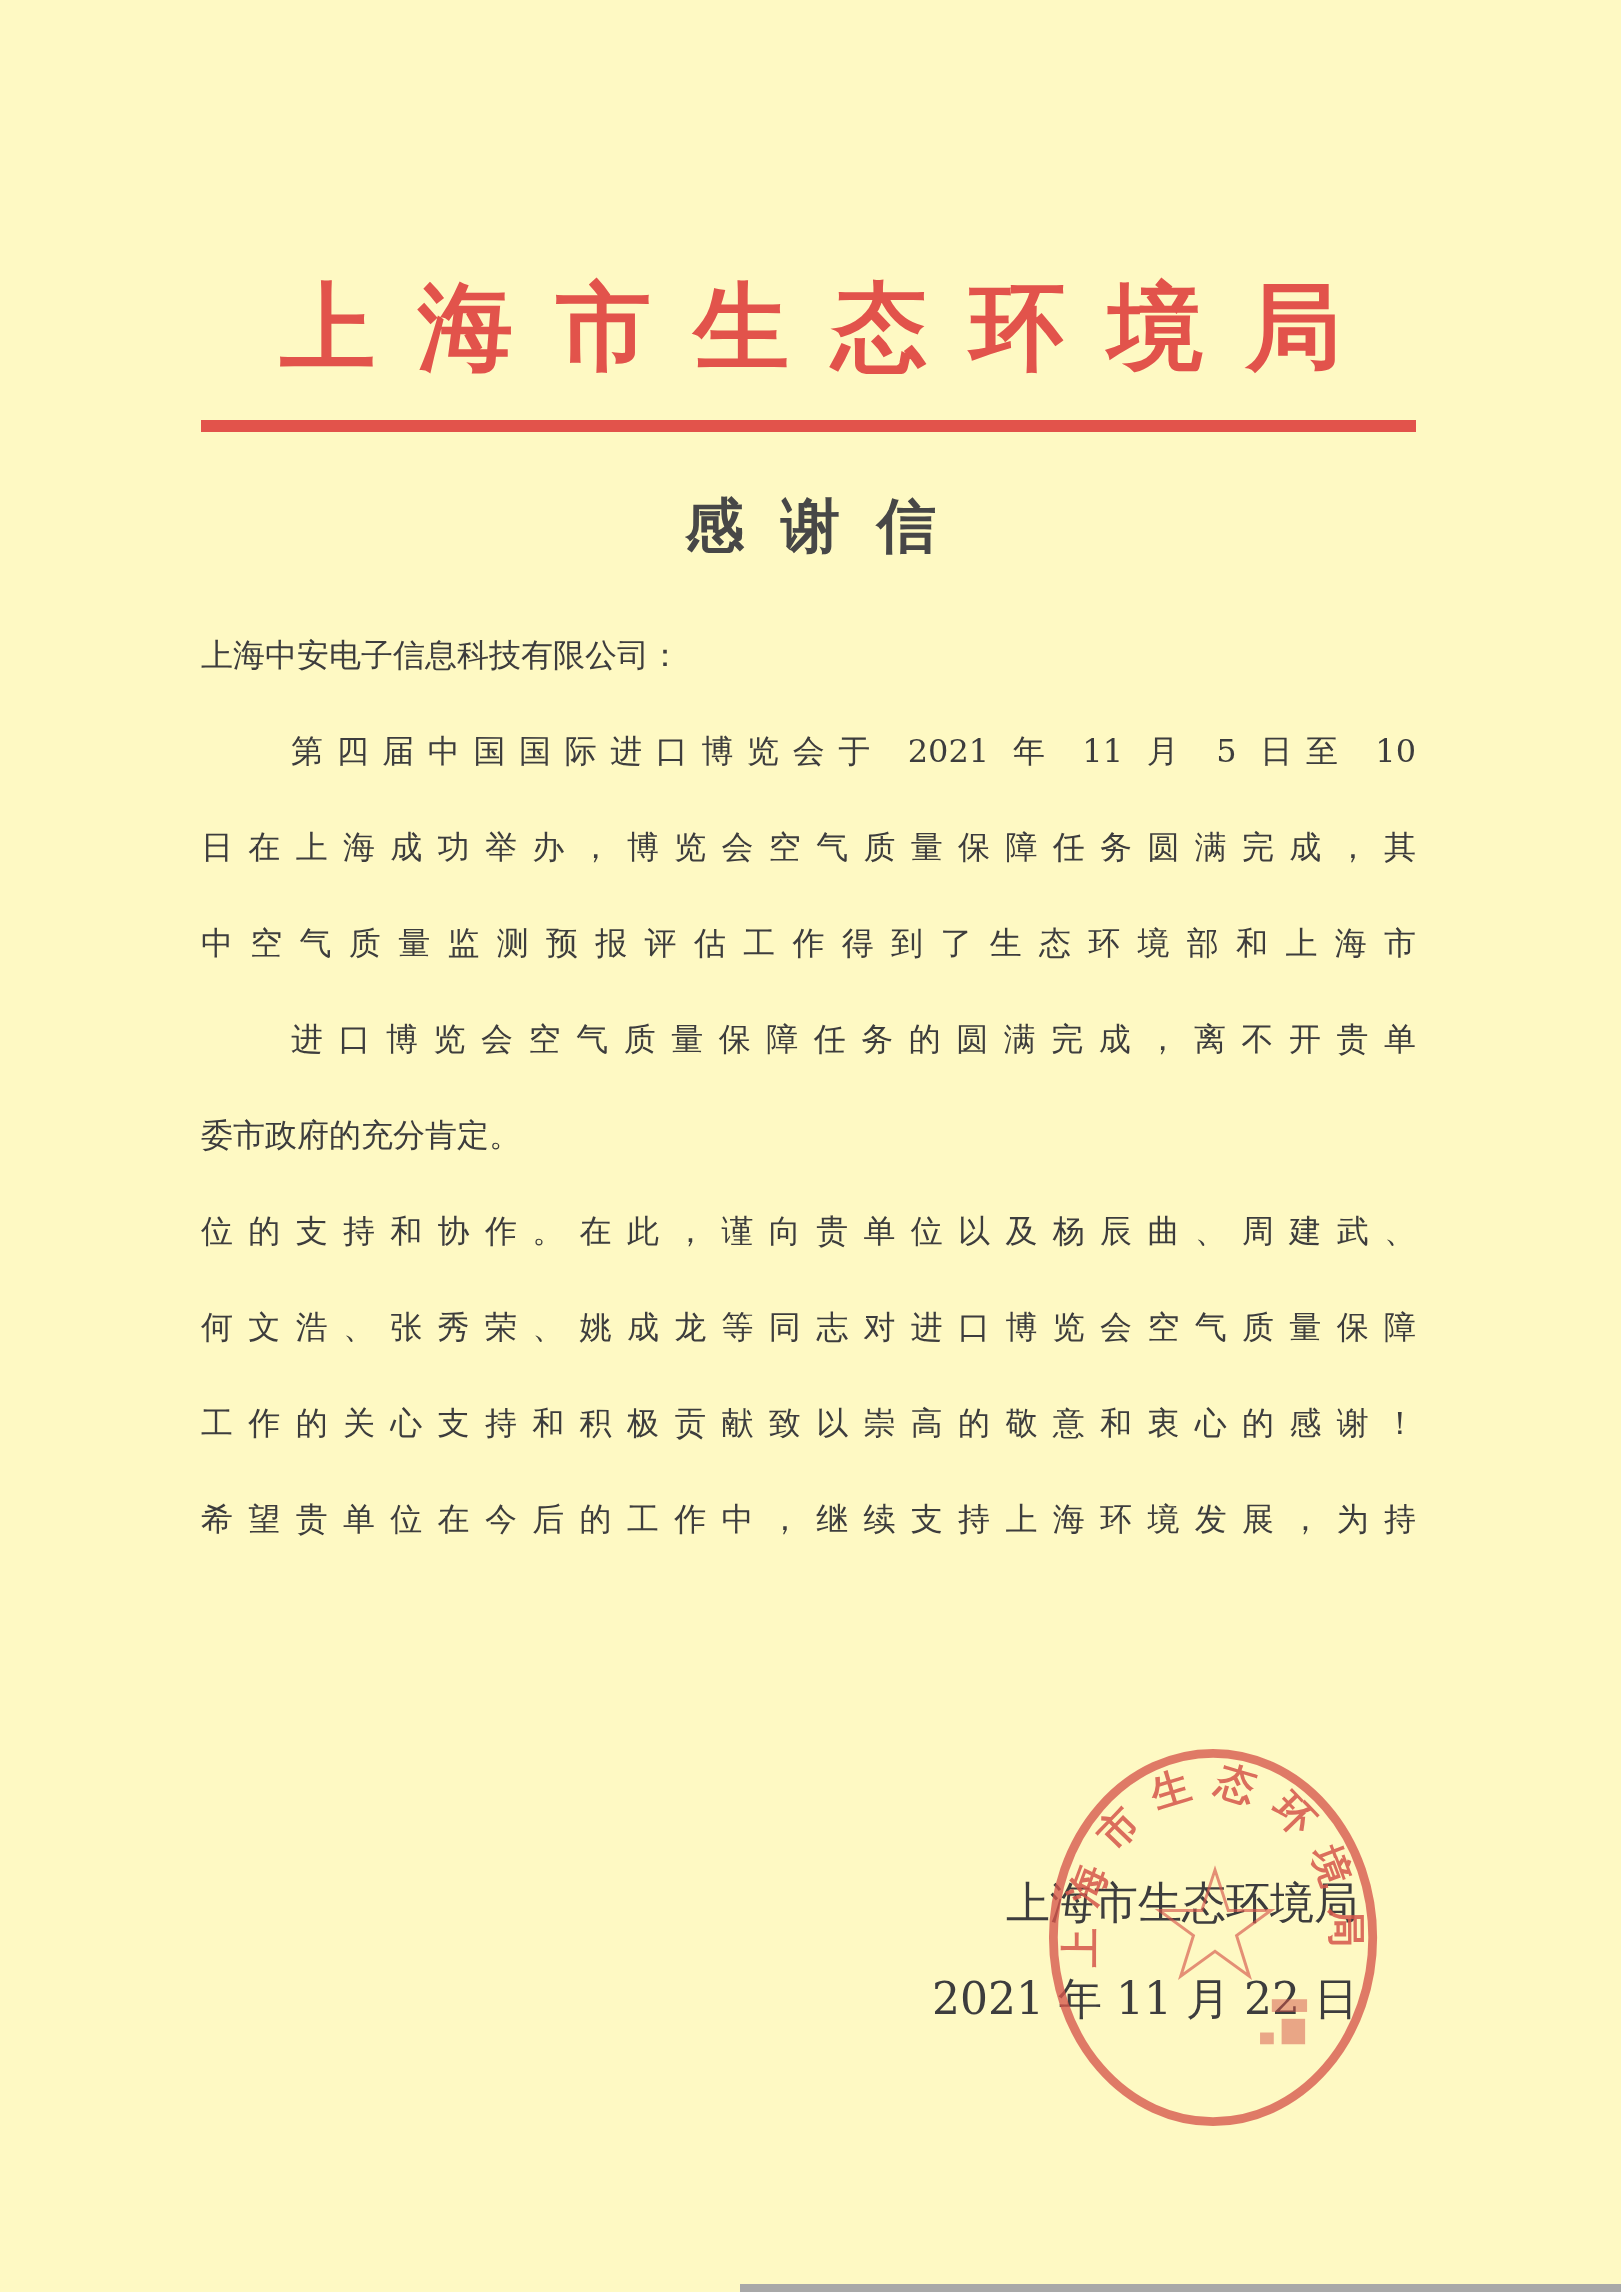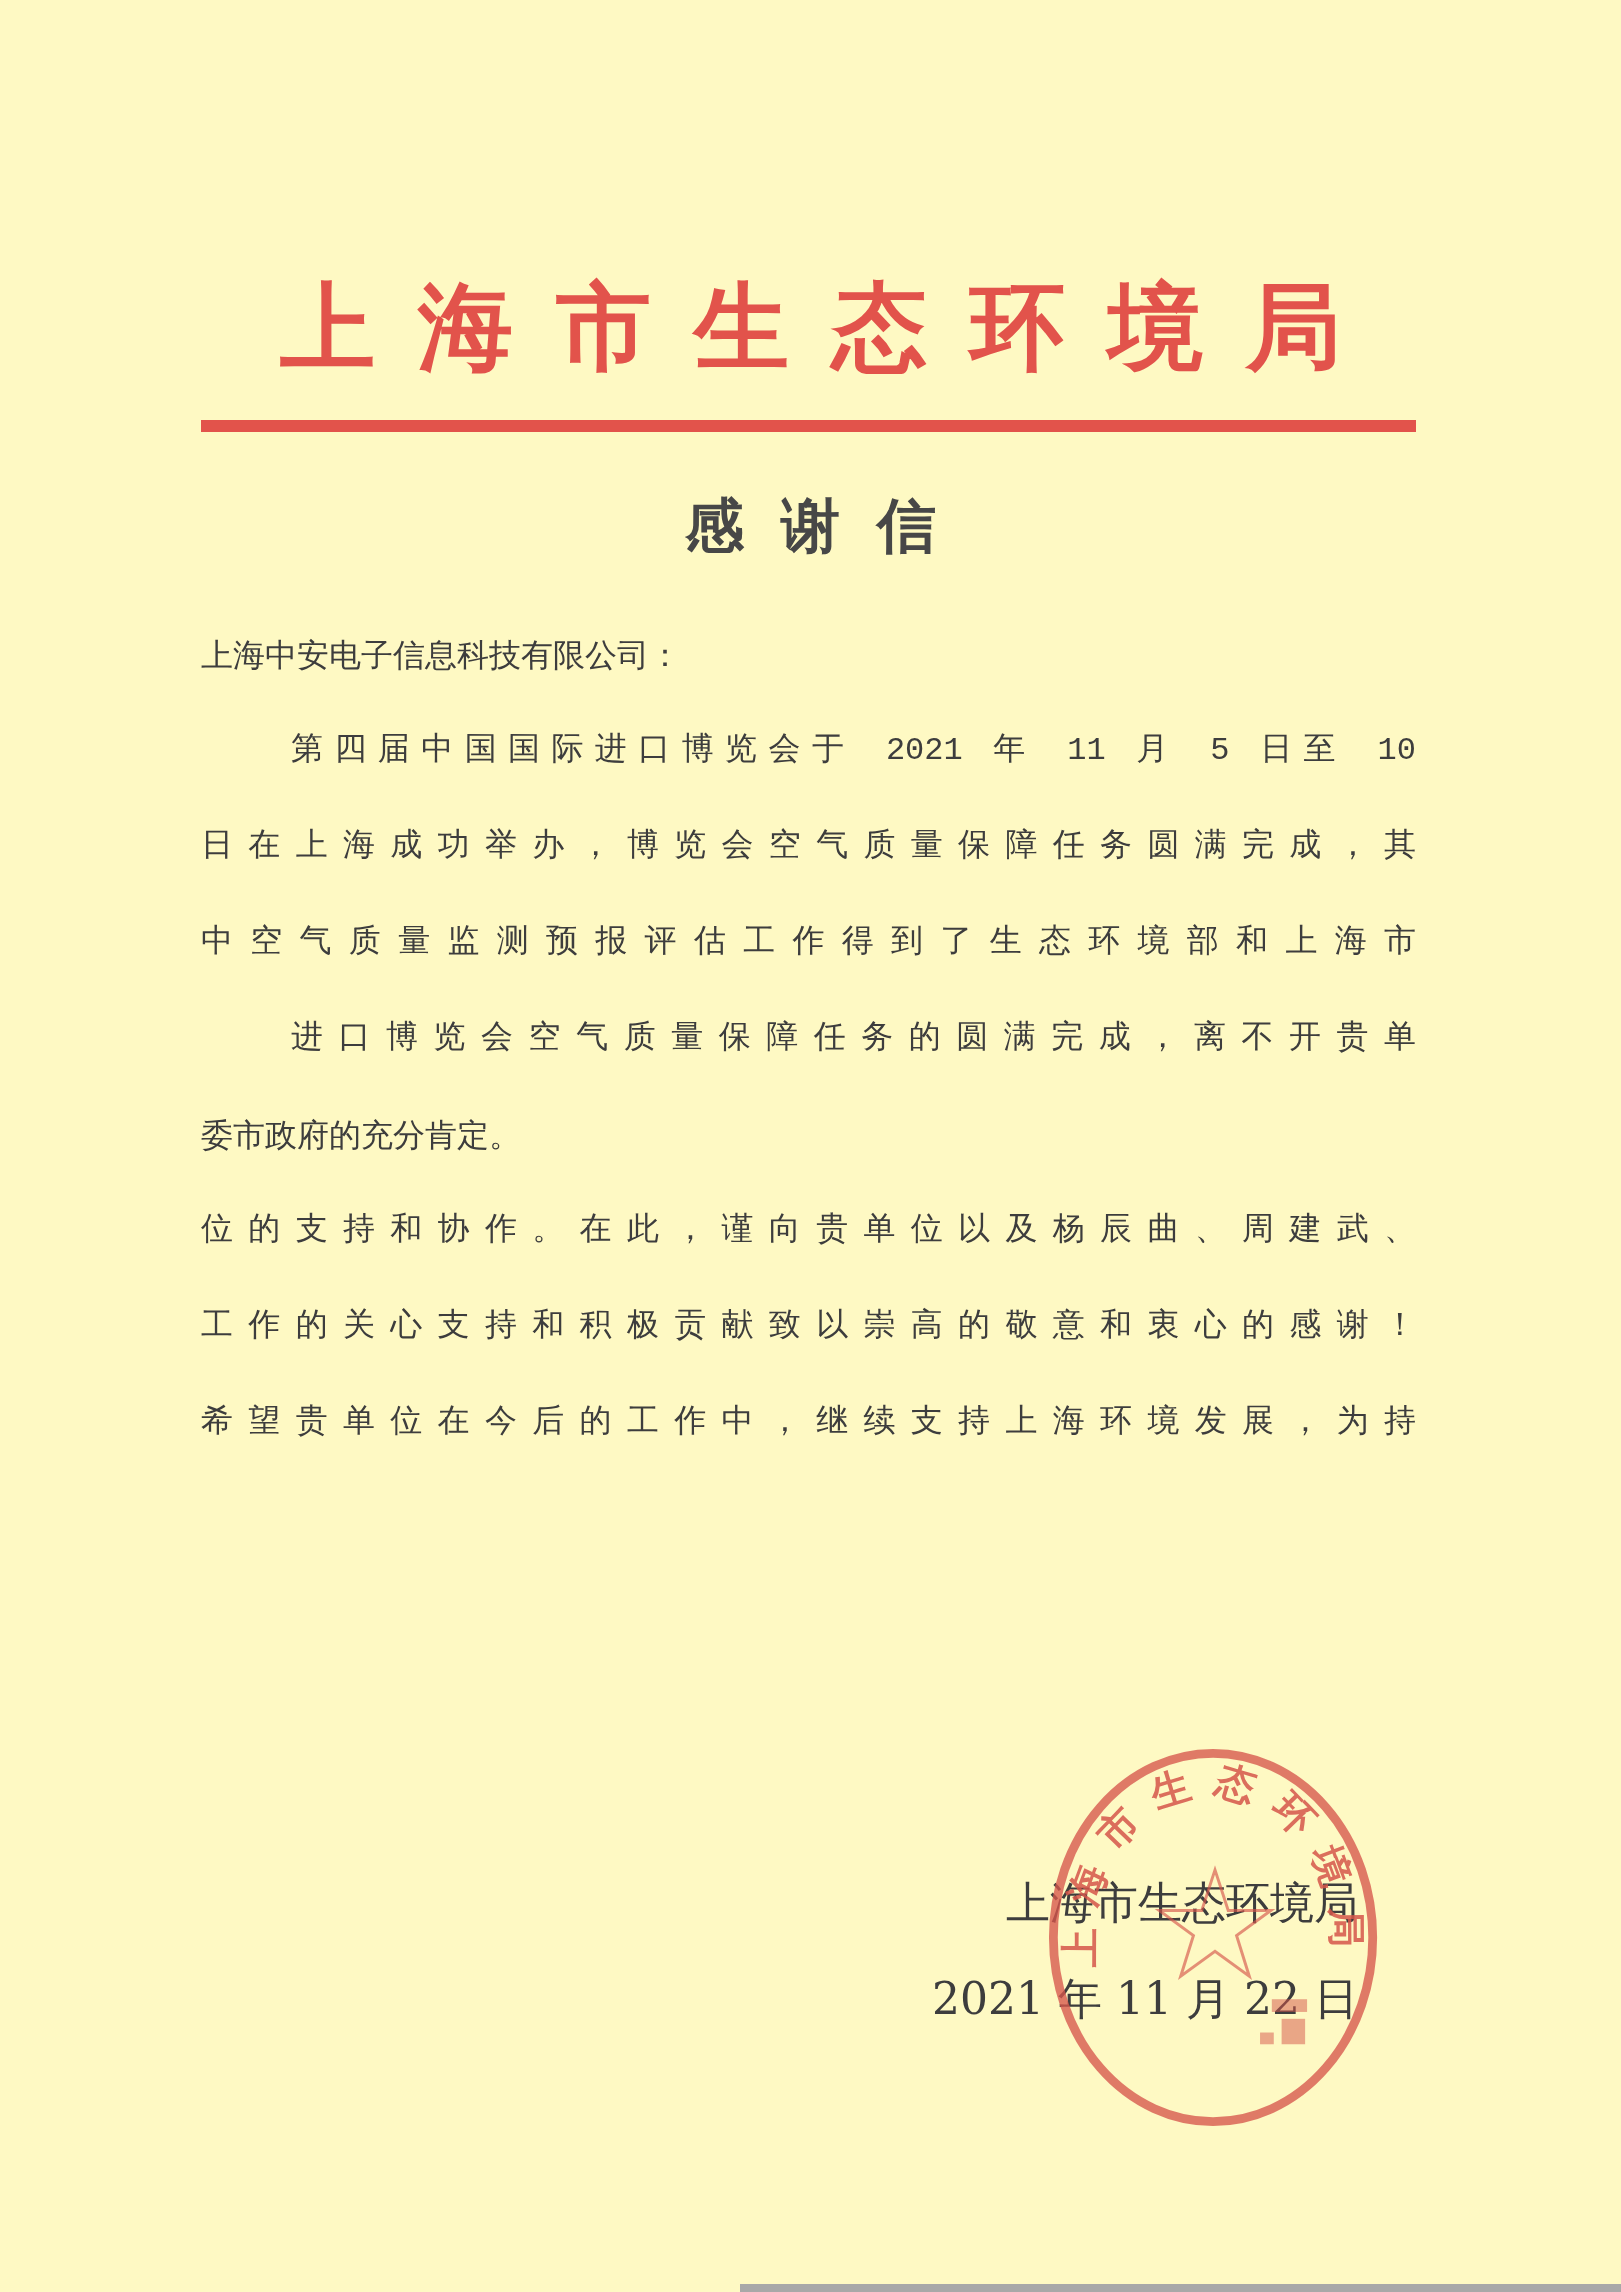--- a/index.html
+++ b/index.html
@@ -37,21 +37,21 @@
   .body {
     position:absolute; top:607px; left:201px; width:1215px;
     color:#3d3d3d;
     font-size:32px;
   }
   .line {
     height:96px; line-height:96px;
     overflow:visible;
   }
   .line.indent { text-indent:90px; }
-  .line.just { text-align:justify; text-align-last:justify;font-family:Liberation Mono, monospace; }
+  .line.just { text-align:justify; text-align-last:justify; }
   
   .signature {
     position:absolute; top:1855px; right:263px;
     text-align:right;
     color:#3d3d3d;
     font-size:44px;
   }
   .sig-name, .sig-date { height:96px; line-height:96px; white-space:nowrap; }
   
   .stamp {
@@ -78,20 +78,21 @@
   <div class="doc-title">感谢信</div>
 
   <div class="body">
       <div class="line">上海中安电子信息科技有限公司：</div>
       <div class="line indent just">第四届中国国际进口博览会于 2021 年 11 月 5 日至 10</div>
       <div class="line just">日在上海成功举办，博览会空气质量保障任务圆满完成，其</div>
       <div class="line just">中空气质量监测预报评估工作得到了生态环境部和上海市</div>
       <div class="line indent just">进口博览会空气质量保障任务的圆满完成，离不开贵单</div>
       <div class="line">委市政府的充分肯定。</div>
       <div class="line just">位的支持和协作。在此，谨向贵单位以及杨辰曲、周建武、</div>
+      <div class="line just">何文浩、张秀荣、姚成龙等同志对进口博览会空气质量保障</div>
       <div class="line just">工作的关心支持和积极贡献致以崇高的敬意和衷心的感谢！</div>
       <div class="line just">希望贵单位在今后的工作中，继续支持上海环境发展，为持</div>
     </div>
 
   <div class="signature">
     <div class="sig-name">上海市生态环境局</div>
     <div class="sig-date">2021 年 11 月 22 日</div>
   </div>
 
   <svg class="stamp" viewBox="1040 1757 400 440" xmlns="http://www.w3.org/2000/svg">

